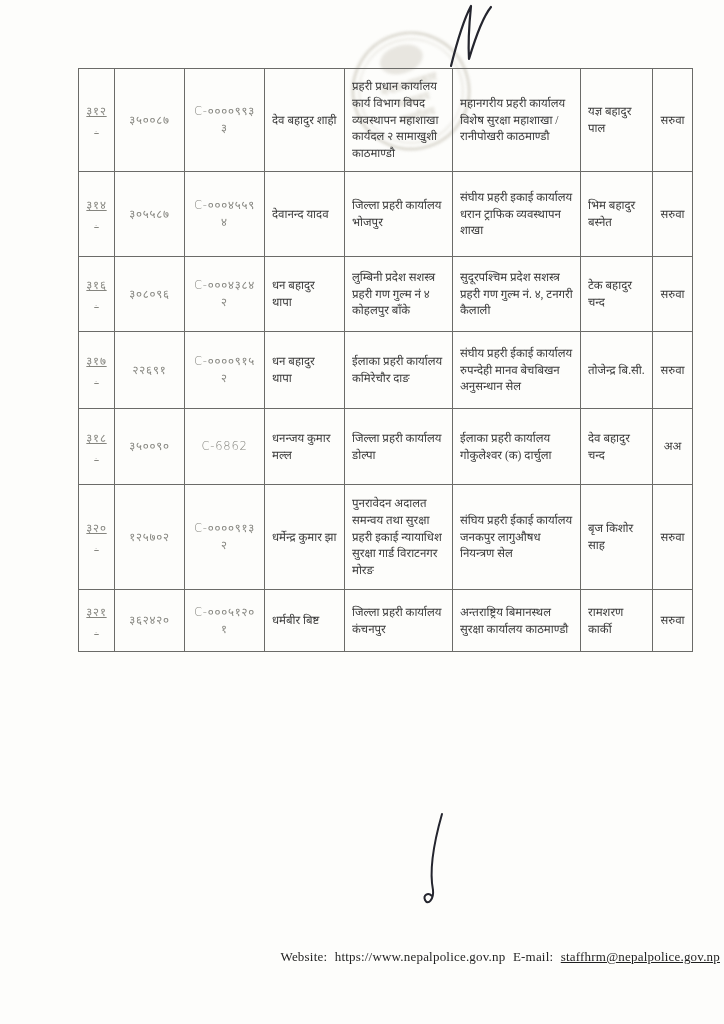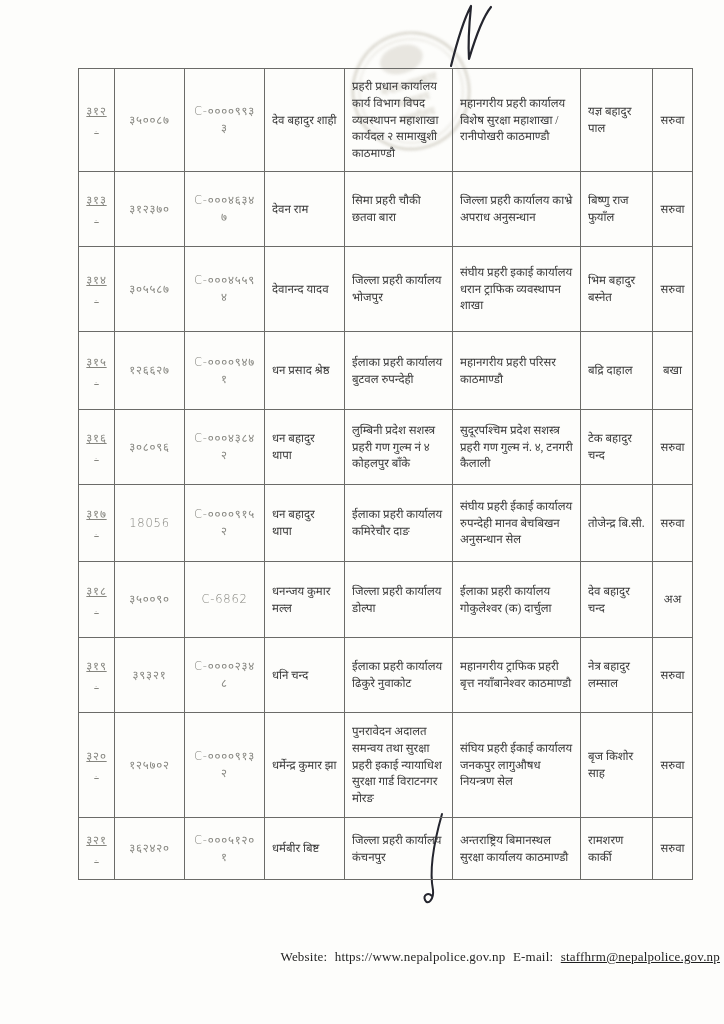--- a/index.html
+++ b/index.html
@@ -105,89 +105,59 @@
         <tr style="height: 103px;">
           <td class="c-serial">३१२.</td>
           <td class="c-regd">३५००८७</td>
           <td class="c-cit">C-००००९९३३</td>
           <td class="c-name">देव बहादुर शाही</td>
           <td class="c-from">प्रहरी प्रधान कार्यालय कार्य विभाग विपद व्यवस्थापन महाशाखा कार्यदल २ सामाखुशी काठमाण्डौ</td>
           <td class="c-to">महानगरीय प्रहरी कार्यालय विशेष सुरक्षा महाशाखा /रानीपोखरी काठमाण्डौ</td>
           <td class="c-repl">यज्ञ बहादुर पाल</td>
           <td class="c-remark">सरुवा</td>
         </tr>
-        <tr style="height: 75px;">
-          <td class="c-serial">३१३.</td>
-          <td class="c-regd">३१२३७०</td>
-          <td class="c-cit">C-०००४६३४७</td>
-          <td class="c-name">देवन राम</td>
-          <td class="c-from">सिमा प्रहरी चौकी छतवा बारा</td>
-          <td class="c-to">जिल्ला प्रहरी कार्यालय काभ्रे अपराध अनुसन्धान</td>
-          <td class="c-repl">बिष्णु राज फुयाँल</td>
-          <td class="c-remark">सरुवा</td>
-        </tr>
         <tr style="height: 85px;">
           <td class="c-serial">३१४.</td>
           <td class="c-regd">३०५५८७</td>
           <td class="c-cit">C-०००४५५९४</td>
           <td class="c-name">देवानन्द यादव</td>
           <td class="c-from">जिल्ला प्रहरी कार्यालय भोजपुर</td>
           <td class="c-to">संघीय प्रहरी इकाई कार्यालय धरान ट्राफिक व्यवस्थापन शाखा</td>
           <td class="c-repl">भिम बहादुर बस्नेत</td>
           <td class="c-remark">सरुवा</td>
-        </tr>
-        <tr style="height: 78px;">
-          <td class="c-serial">३१५.</td>
-          <td class="c-regd">१२६६२७</td>
-          <td class="c-cit">C-००००९४७१</td>
-          <td class="c-name">धन प्रसाद श्रेष्ठ</td>
-          <td class="c-from">ईलाका प्रहरी कार्यालय बुटवल रुपन्देही</td>
-          <td class="c-to">महानगरीय प्रहरी परिसर काठमाण्डौ</td>
-          <td class="c-repl">बद्रि दाहाल</td>
-          <td class="c-remark">बखा</td>
         </tr>
         <tr style="height: 75px;">
           <td class="c-serial">३१६.</td>
           <td class="c-regd">३०८०९६</td>
           <td class="c-cit">C-०००४३८४२</td>
           <td class="c-name">धन बहादुर थापा</td>
           <td class="c-from">लुम्बिनी प्रदेश सशस्त्र प्रहरी गण गुल्म नं ४ कोहलपुर बाँके</td>
           <td class="c-to">सुदूरपश्चिम प्रदेश सशस्त्र प्रहरी गण गुल्म नं. ४, टनगरी कैलाली</td>
           <td class="c-repl">टेक बहादुर चन्द</td>
           <td class="c-remark">सरुवा</td>
         </tr>
         <tr style="height: 77px;">
           <td class="c-serial">३१७.</td>
-          <td class="c-regd">18056</td>
+          <td class="c-regd">२२६९१</td>
           <td class="c-cit">C-००००९१५२</td>
           <td class="c-name">धन बहादुर थापा</td>
           <td class="c-from">ईलाका प्रहरी कार्यालय कमिरेचौर दाङ</td>
           <td class="c-to">संघीय प्रहरी ईकाई कार्यालय रुपन्देही मानव बेचबिखन अनुसन्धान सेल</td>
           <td class="c-repl">तोजेन्द्र बि.सी.</td>
           <td class="c-remark">सरुवा</td>
         </tr>
         <tr style="height: 76px;">
           <td class="c-serial">३१८.</td>
           <td class="c-regd">३५००९०</td>
           <td class="c-cit">C-6862</td>
           <td class="c-name">धनन्जय कुमार मल्ल</td>
           <td class="c-from">जिल्ला प्रहरी कार्यालय डोल्पा</td>
           <td class="c-to">ईलाका प्रहरी कार्यालय गोकुलेश्वर (क) दार्चुला</td>
           <td class="c-repl">देव बहादुर चन्द</td>
           <td class="c-remark">अअ</td>
-        </tr>
-        <tr style="height: 75px;">
-          <td class="c-serial">३१९.</td>
-          <td class="c-regd">३९३२१</td>
-          <td class="c-cit">C-००००२३४८</td>
-          <td class="c-name">धनि चन्द</td>
-          <td class="c-from">ईलाका प्रहरी कार्यालय ढिकुरे नुवाकोट</td>
-          <td class="c-to">महानगरीय ट्राफिक प्रहरी बृत्त नयाँबानेश्वर काठमाण्डौ</td>
-          <td class="c-repl">नेत्र बहादुर लम्साल</td>
-          <td class="c-remark">सरुवा</td>
         </tr>
         <tr style="height: 105px;">
           <td class="c-serial">३२०.</td>
           <td class="c-regd">१२५७०२</td>
           <td class="c-cit">C-००००९१३२</td>
           <td class="c-name">धर्मेन्द्र कुमार झा</td>
           <td class="c-from">पुनरावेदन अदालत समन्वय तथा सुरक्षा प्रहरी इकाई न्यायाधिश सुरक्षा गार्ड विराटनगर मोरङ</td>
           <td class="c-to">संघिय प्रहरी ईकाई कार्यालय जनकपुर लागुऔषध नियन्त्रण सेल</td>
           <td class="c-repl">बृज किशोर साह</td>
           <td class="c-remark">सरुवा</td>

